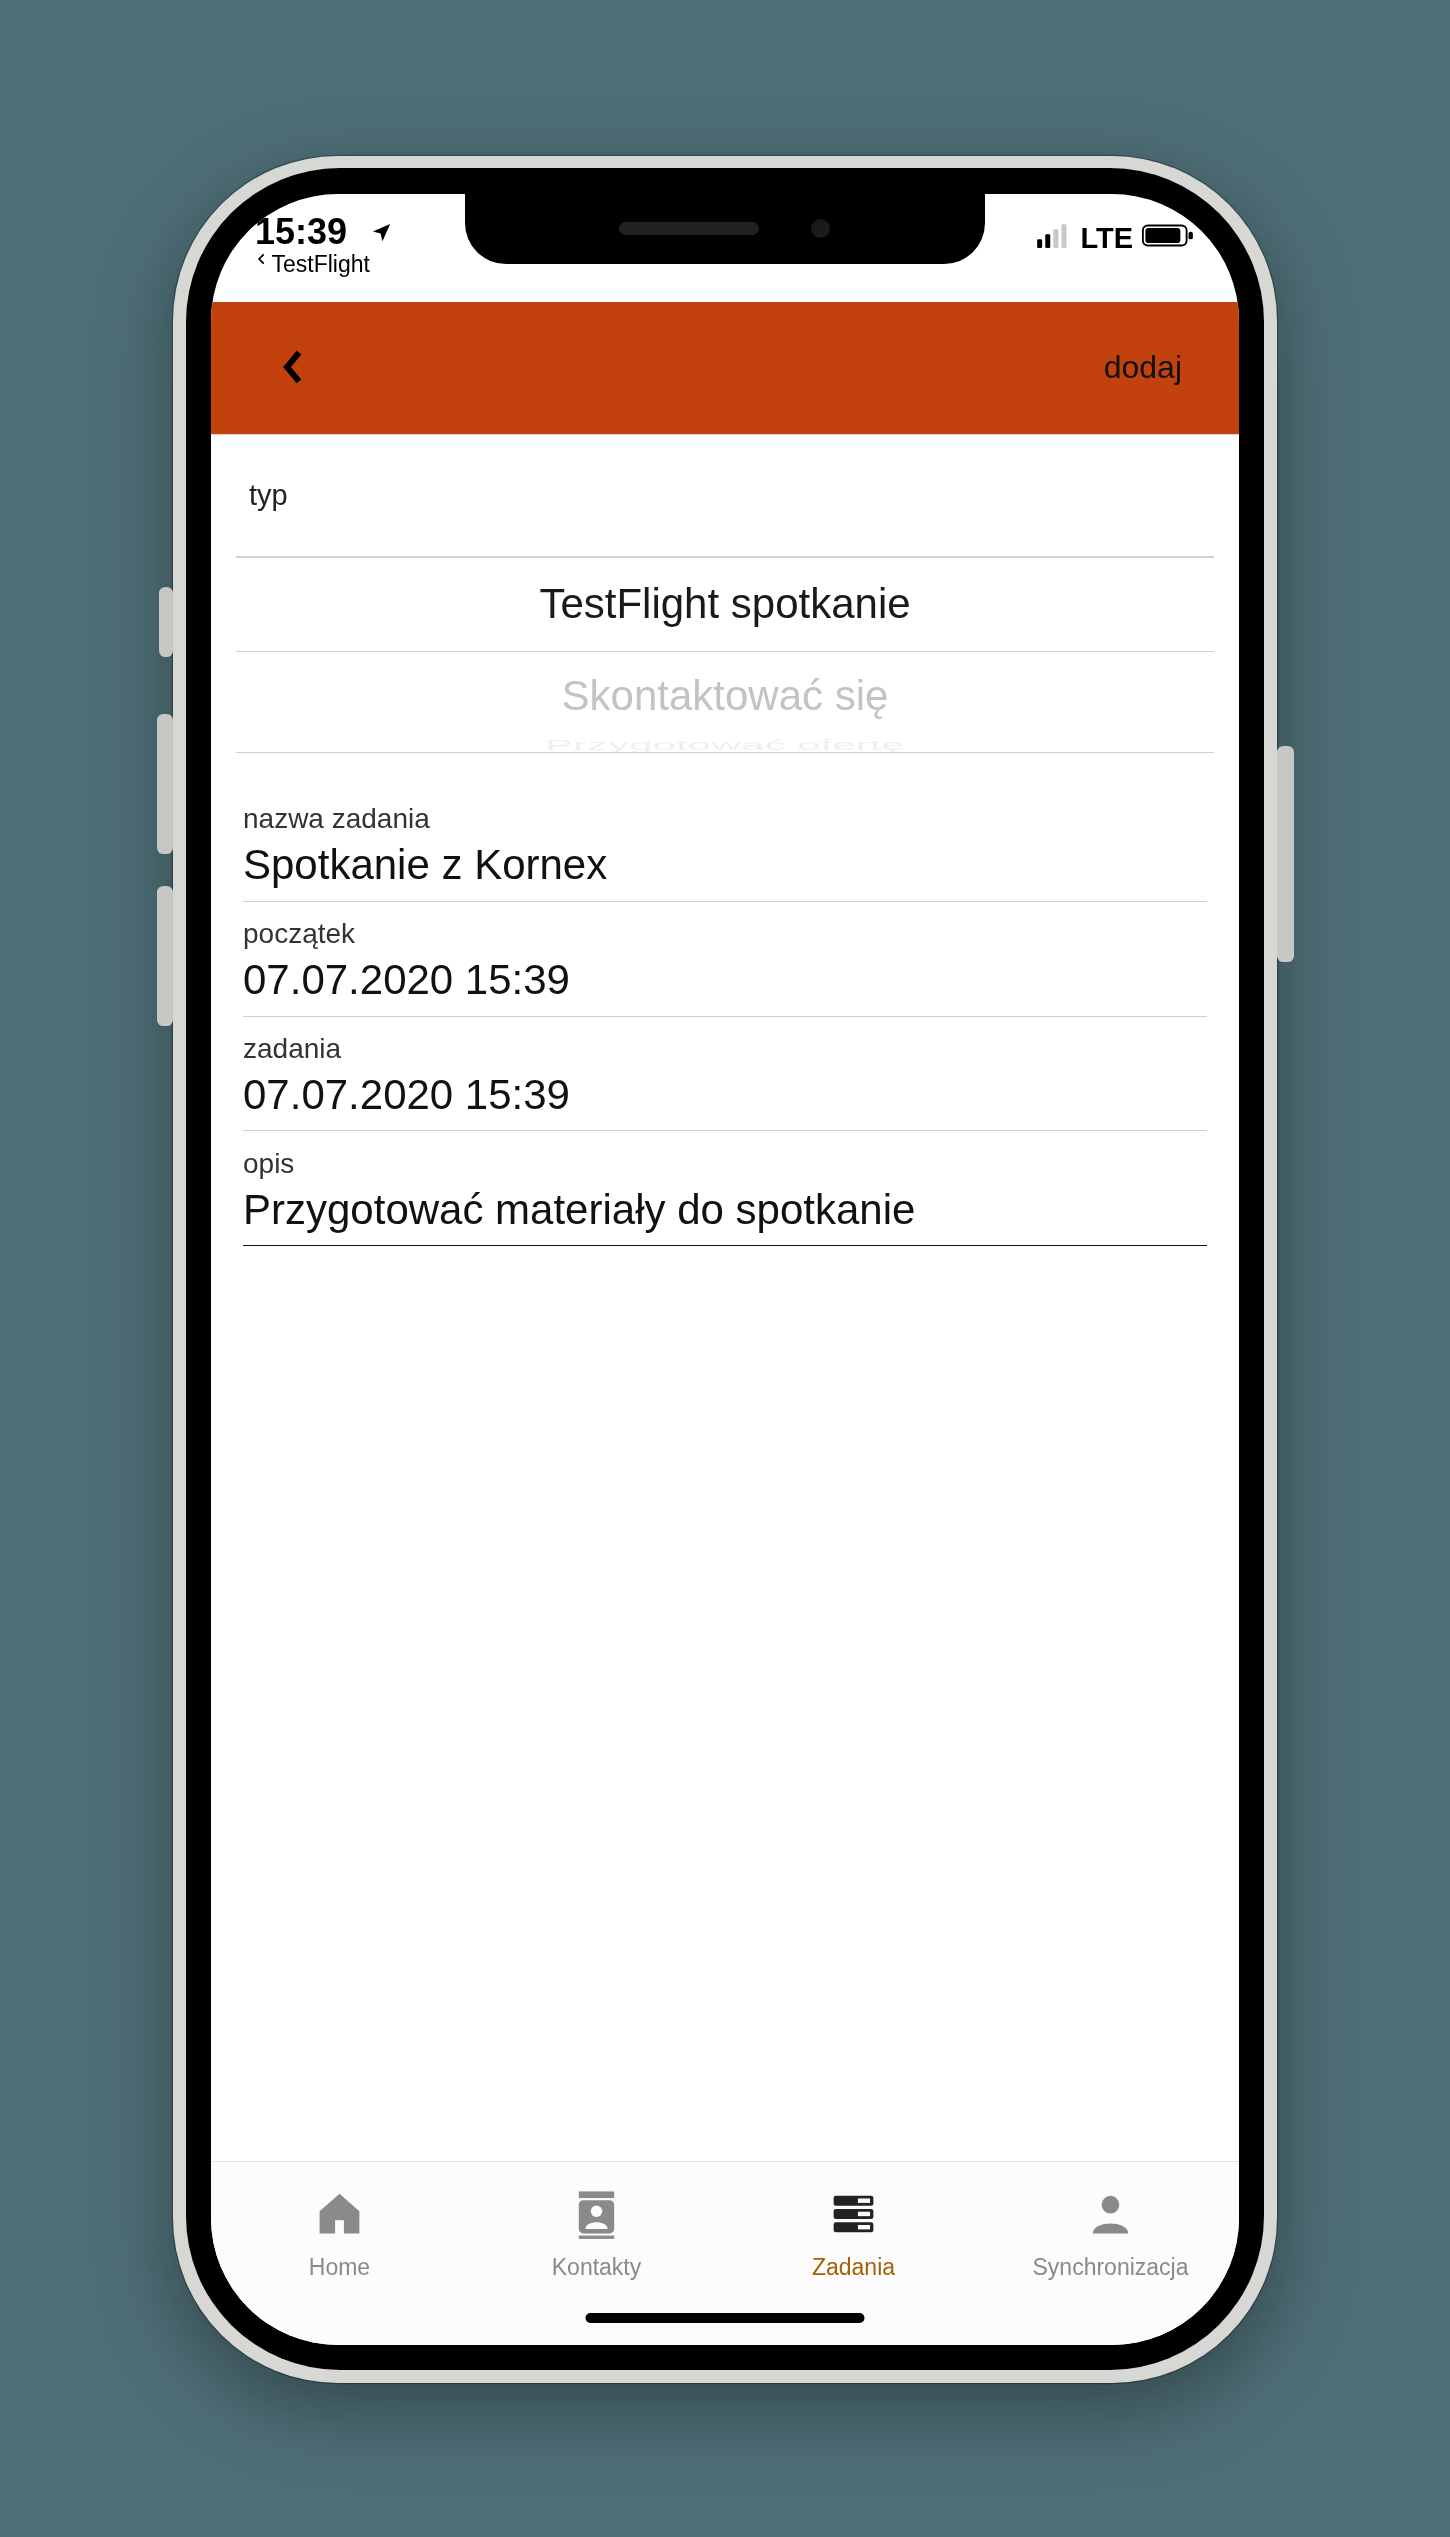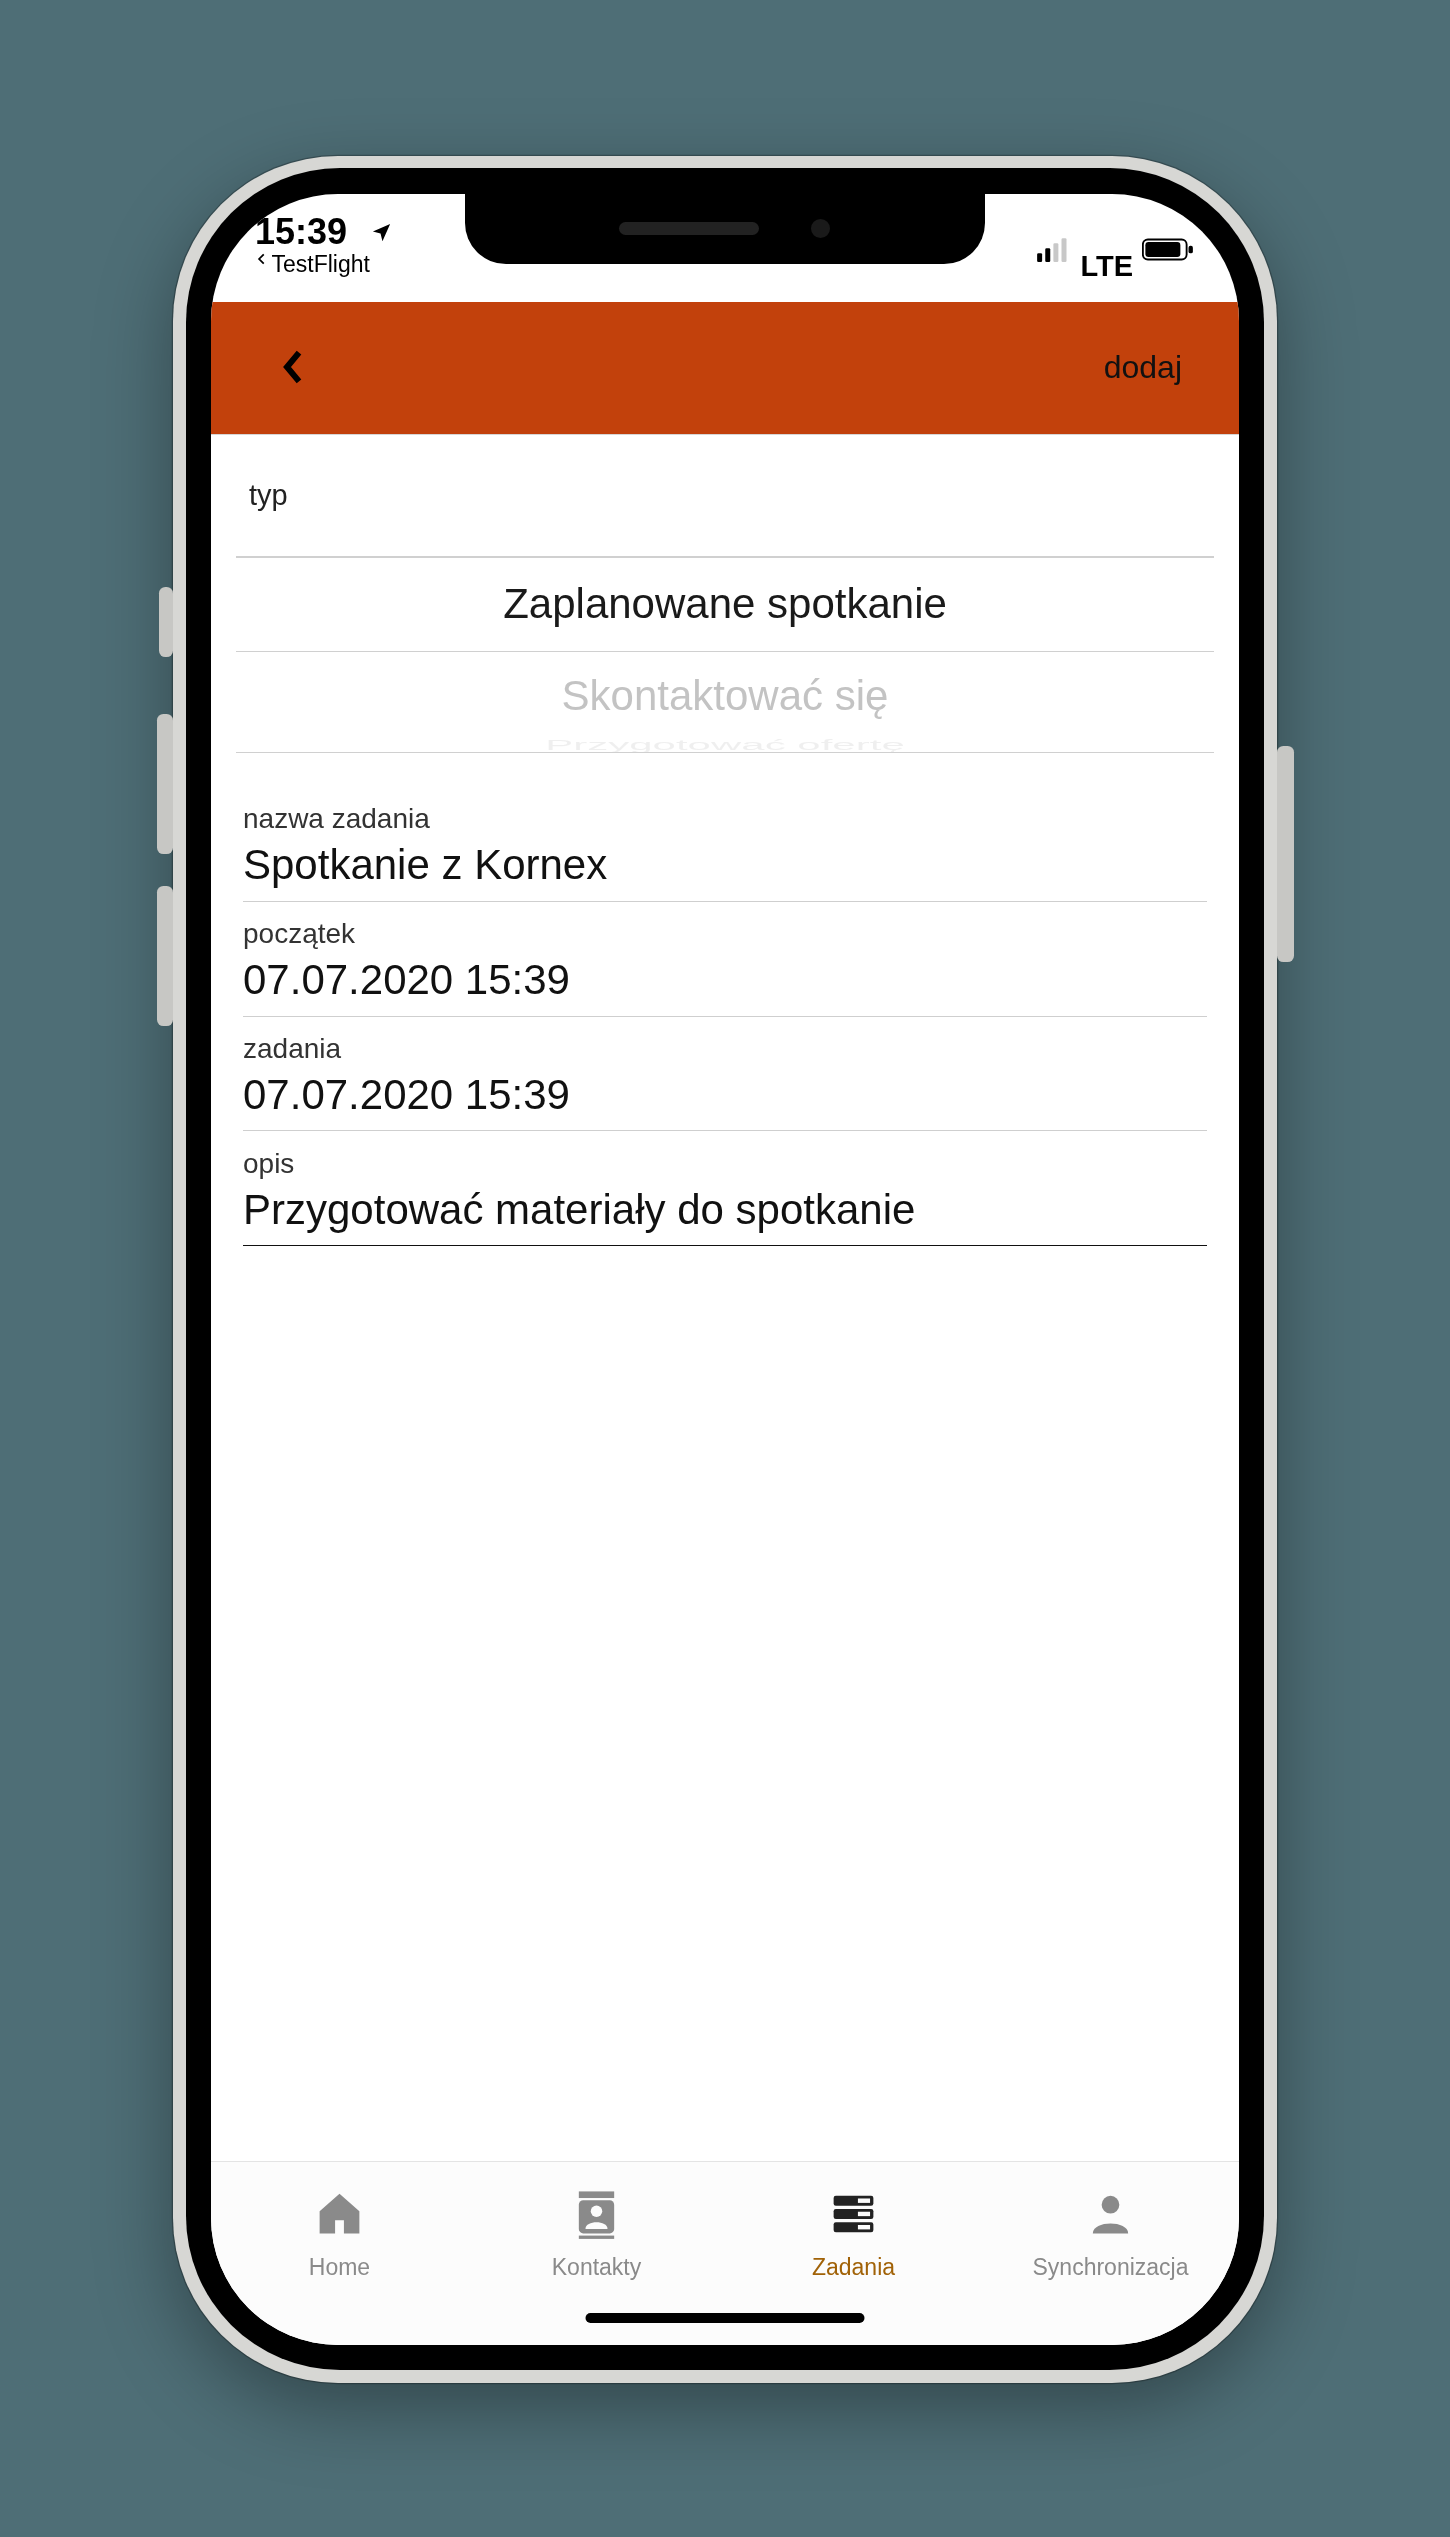--- a/index.html
+++ b/index.html
@@ -199,21 +199,21 @@
       </div>
       <div class="right">
         <span class="sig-icon">
           <svg viewBox="0 0 54 40">
             <rect x="0" y="26" width="8" height="14" rx="2" fill="#000"></rect>
             <rect x="13" y="18" width="8" height="22" rx="2" fill="#000"></rect>
             <rect x="26" y="10" width="8" height="30" rx="2" fill="#c8c8c8"></rect>
             <rect x="39" y="2" width="8" height="38" rx="2" fill="#c8c8c8"></rect>
           </svg>
         </span>
-        <span style="font-weight:600;margin-top:28px;">LTE</span>
+        <span style="font-weight:600;">LTE</span>
         <span class="bat-icon">
           <svg viewBox="0 0 84 40">
             <rect x="1" y="4" width="70" height="32" rx="8" fill="none" stroke="#000" stroke-width="3"></rect>
             <rect x="5" y="8" width="56" height="24" rx="5" fill="#000"></rect>
             <rect x="74" y="14" width="7" height="12" rx="3" fill="#000"></rect>
           </svg>
         </span>
       </div>
     </div>
 
@@ -226,21 +226,21 @@
       <span class="action">dodaj</span>
     </div>
 
     <div class="content">
 
       <div class="section-label">typ</div>
 
       <div class="picker-wrap">
         <div class="picker">
           <div class="row spacer-top"></div>
-          <div class="row selected">Zaplanowane spotkanie</div>
+          <div class="row selected">TestFlight spotkanie</div>
           <div class="row">Skontaktować się</div>
           <div class="row fade-out">Przygotować ofertę</div>
         </div>
       </div>
 
       <div class="form">
         <div class="form-row">
           <div class="lbl">nazwa zadania</div>
           <div class="val">Spotkanie z Kornex</div>
         </div>

